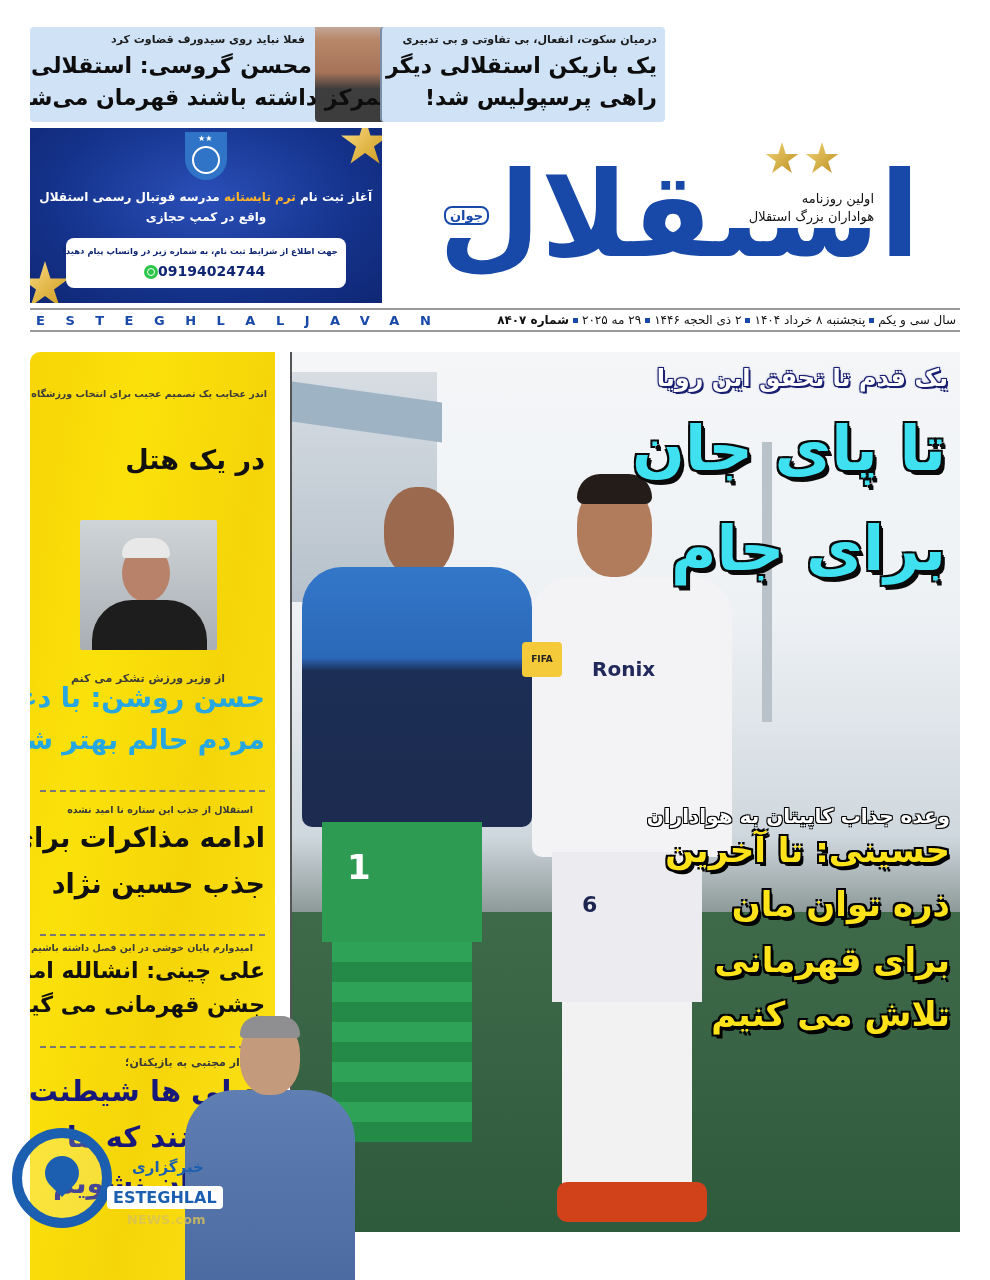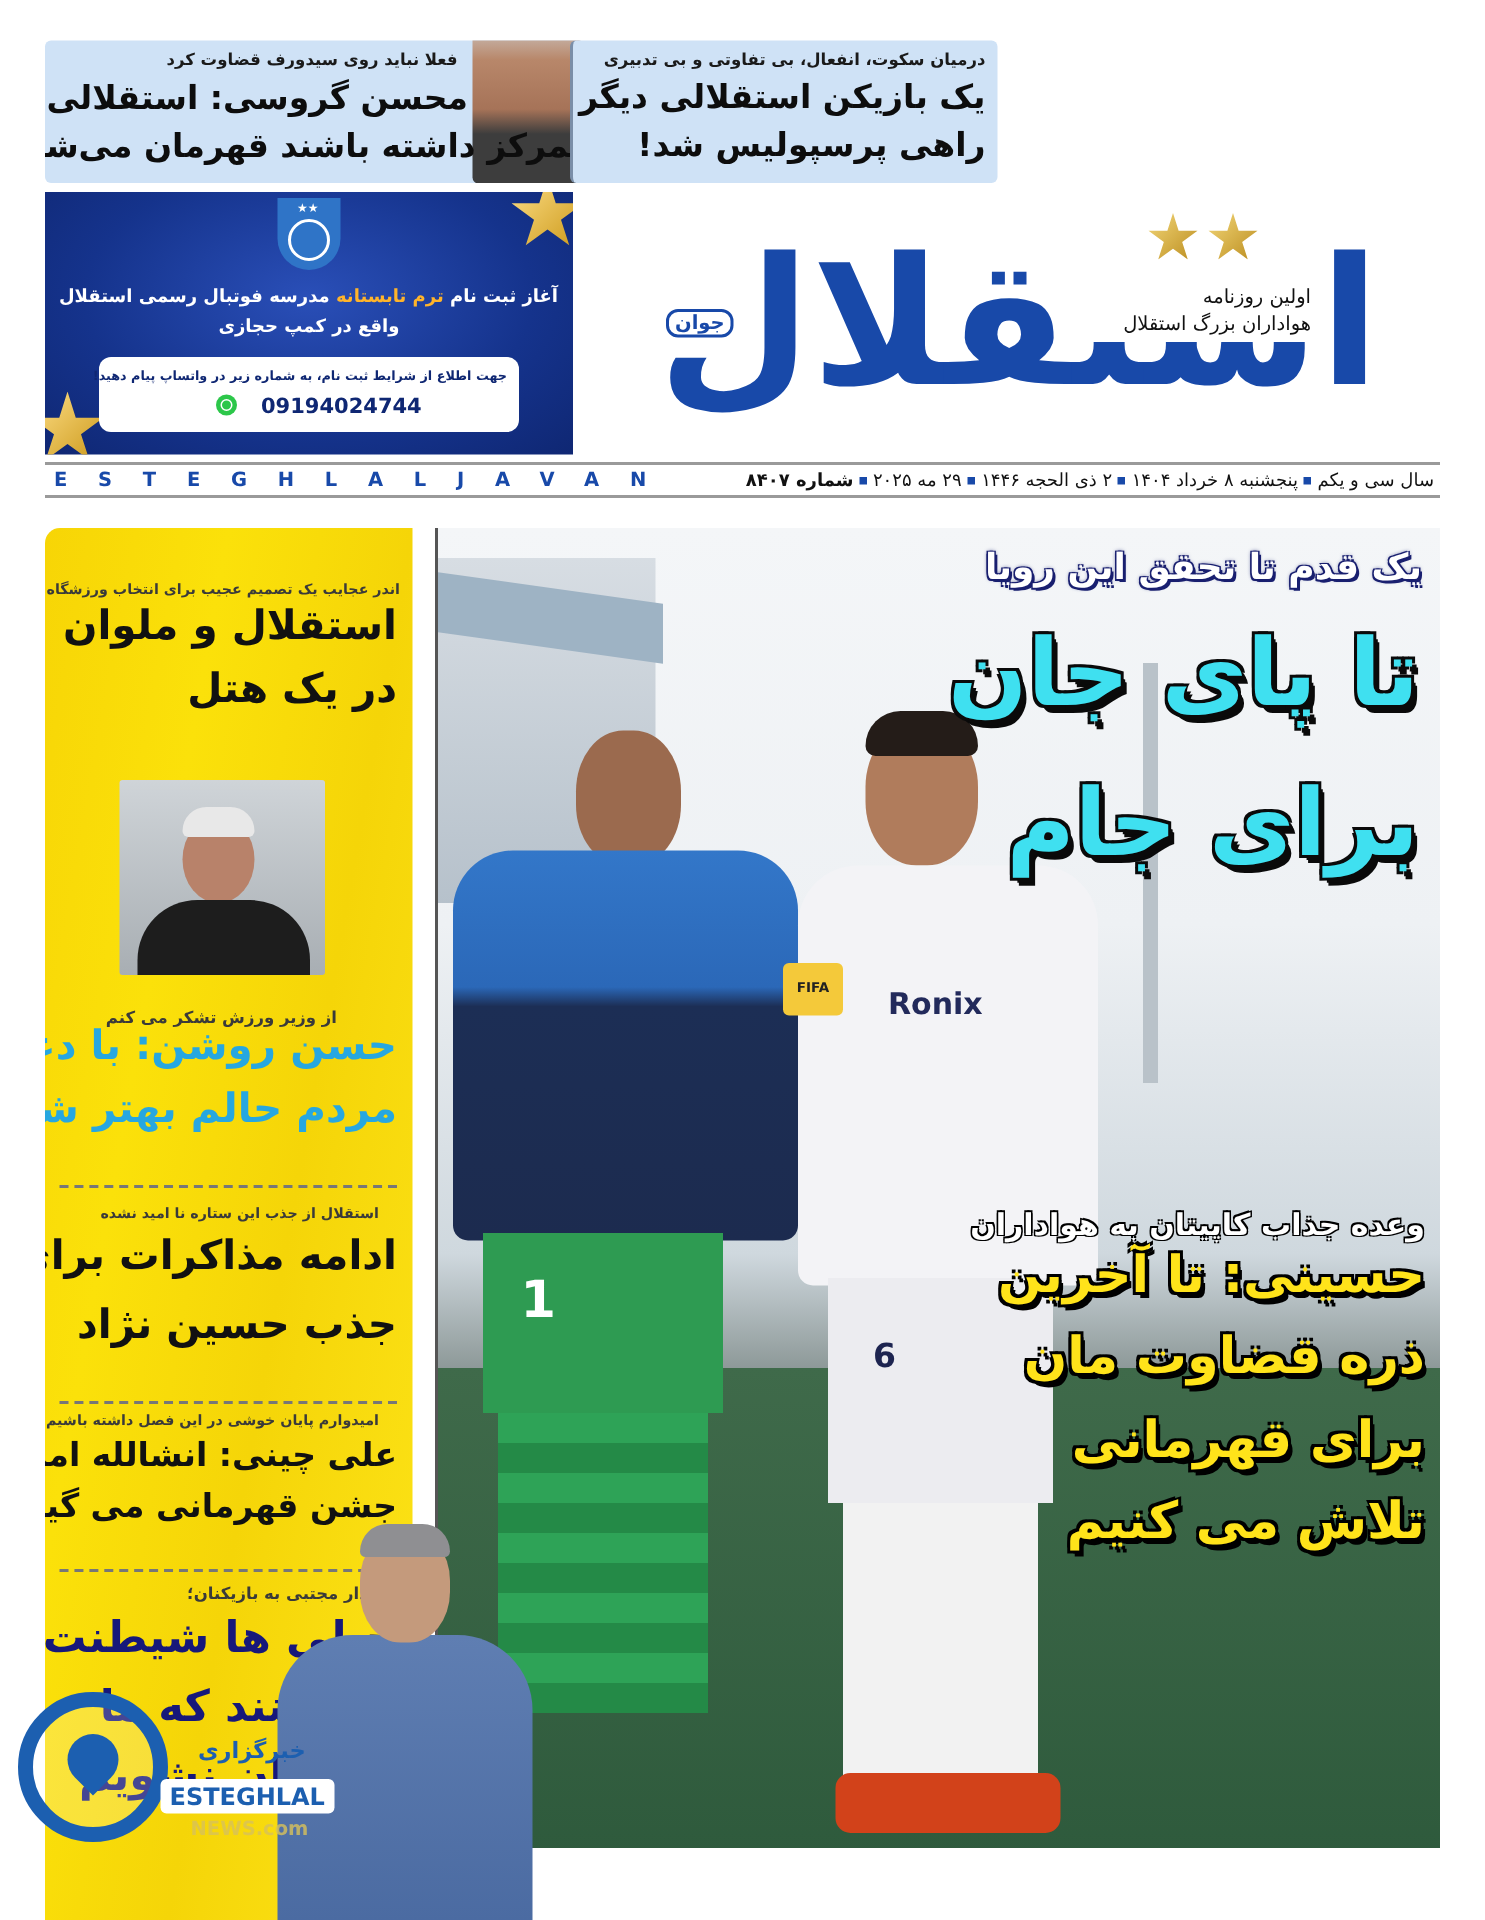--- a/index.html
+++ b/index.html
@@ -22,21 +22,21 @@
     .ad .star { position: absolute; width: 50px; height: 50px; background: linear-gradient(135deg,#ffe08a,#c99514);
       clip-path: polygon(50% 0%, 61% 35%, 98% 35%, 68% 57%, 79% 91%, 50% 70%, 21% 91%, 32% 57%, 2% 35%, 39% 35%); }
     .ad .logo { position: absolute; top: 4px; left: 155px; width: 42px; height: 48px; background: #2f74c7; border-radius: 0 0 21px 21px; }
     .ad .logo-ring { position: absolute; top: 14px; left: 7px; width: 28px; height: 28px; border-radius: 50%; border: 2px solid #fff; }
     .ad .logo-stars { position: absolute; top: 2px; left: 13px; color: #fff; font-size: 8px; }
     .ad .ad-line1 { position: absolute; top: 62px; right: 10px; font-size: 12px; font-weight: bold; color: #fff; white-space: nowrap; text-align: center; }
     .ad .ad-line1 .hl { color: #ffb42a; }
     .ad .ad-line2 { position: absolute; top: 82px; width: 100%; text-align: center; font-size: 12px; font-weight: bold; color: #fff; }
     .ad .ad-card { position: absolute; top: 110px; left: 36px; width: 280px; height: 50px; background: #fff; border-radius: 8px; }
     .ad .ad-card .info { position: absolute; top: 8px; right: 8px; font-size: 8.5px; font-weight: bold; color: #0f2773; white-space: nowrap; }
-    .ad .ad-card .phone { position: absolute; top: 25px; left: 78px; font-size: 14px; font-weight: bold; color: #0f2773; direction: ltr; display: flex; align-items: flex-start; gap: 16px; }
+    .ad .ad-card .phone { position: absolute; top: 25px; left: 78px; font-size: 14px; font-weight: bold; color: #0f2773; direction: ltr; display: flex; align-items: flex-end; gap: 0; }
     .ad .wa { width: 14px; height: 14px; border-radius: 50%; background: #2cc74a; display: inline-block; position: relative; }
     .ad .wa::after { content: ""; position: absolute; top: 3px; left: 3px; width: 8px; height: 8px; border-radius: 50%; border: 1.5px solid #fff; box-sizing: border-box; }
 
     
     .masthead { position: absolute; top: 128px; left: 430px; width: 530px; height: 175px; }
     .mast-logo { position: absolute; top: 12px; left: 20px; width: 470px; height: 150px; font-size: 118px; font-weight: bold; color: #1849a9; line-height: 150px; text-align: center; letter-spacing: -6px; font-family: "DejaVu Sans", sans-serif; }
     .mast-stars { position: absolute; top: 14px; left: 335px; display: flex; gap: 6px; }
     .mast-star { width: 34px; height: 34px; background: linear-gradient(135deg,#f4d87a,#b8891a);
       clip-path: polygon(50% 0%, 61% 35%, 98% 35%, 68% 57%, 79% 91%, 50% 70%, 21% 91%, 32% 57%, 2% 35%, 39% 35%); }
     .mast-tag { position: absolute; top: 60px; left: 280px; width: 170px; text-align: right; background: #fff; padding: 2px 6px; }
@@ -163,21 +163,20 @@
 <div class="dateline">
   <div class="brand-latin">ESTEGHLALJAVAN</div>
   <div class="date-text">
     <span>سال سی و یکم</span><span class="sq"></span><span>پنجشنبه ۸ خرداد ۱۴۰۴</span><span class="sq"></span><span>۲ ذی الحجه ۱۴۴۶</span><span class="sq"></span><span>۲۹ مه ۲۰۲۵</span><span class="sq"></span><span style="font-weight:bold;">شماره ۸۴۰۷</span>
   </div>
 </div>
 
 <div class="sidebar">
   <div class="sb-item" style="top:0;height:140px;">
     <div class="sb-kicker" style="top:36px;">اندر عجایب یک تصمیم عجیب برای انتخاب ورزشگاه فینال</div>
-    <div class="sb-line" style="top:50px;">استقلال و ملوان</div>
     <div class="sb-line" style="top:92px;">در یک هتل</div>
   </div>
 
   <div class="sb-portrait">
     <div class="head"></div>
     <div class="hair"></div>
     <div class="body"></div>
   </div>
 
   <div class="sb-item" style="top:300px;height:130px;">
@@ -234,21 +233,21 @@
     <div class="cap-socks"></div>
     <div class="cap-boots"></div>
   </div>
 
   <div class="hero-kicker">یک قدم تا تحقق این رویا</div>
   <div class="hero-line" style="top:160px;">برای جام</div>
   <div class="hero-line" style="top:60px;">تا پای جان</div>
 
   <div class="sub-kicker">وعده جذاب کاپیتان به هواداران</div>
   <div class="sub-line" style="top:478px;">حسینی: تا آخرین</div>
-  <div class="sub-line" style="top:532px;">ذره قضاوت مان</div>
+  <div class="sub-line" style="top:532px;">ذره توان مان</div>
   <div class="sub-line" style="top:642px;">تلاش می کنیم</div>
   <div class="sub-line" style="top:588px;">برای قهرمانی</div>
 </div>
 
 <div class="coach">
   <div class="coach-shirt"></div>
   <div class="coach-head"></div>
   <div class="coach-hair"></div>
 </div>
 

